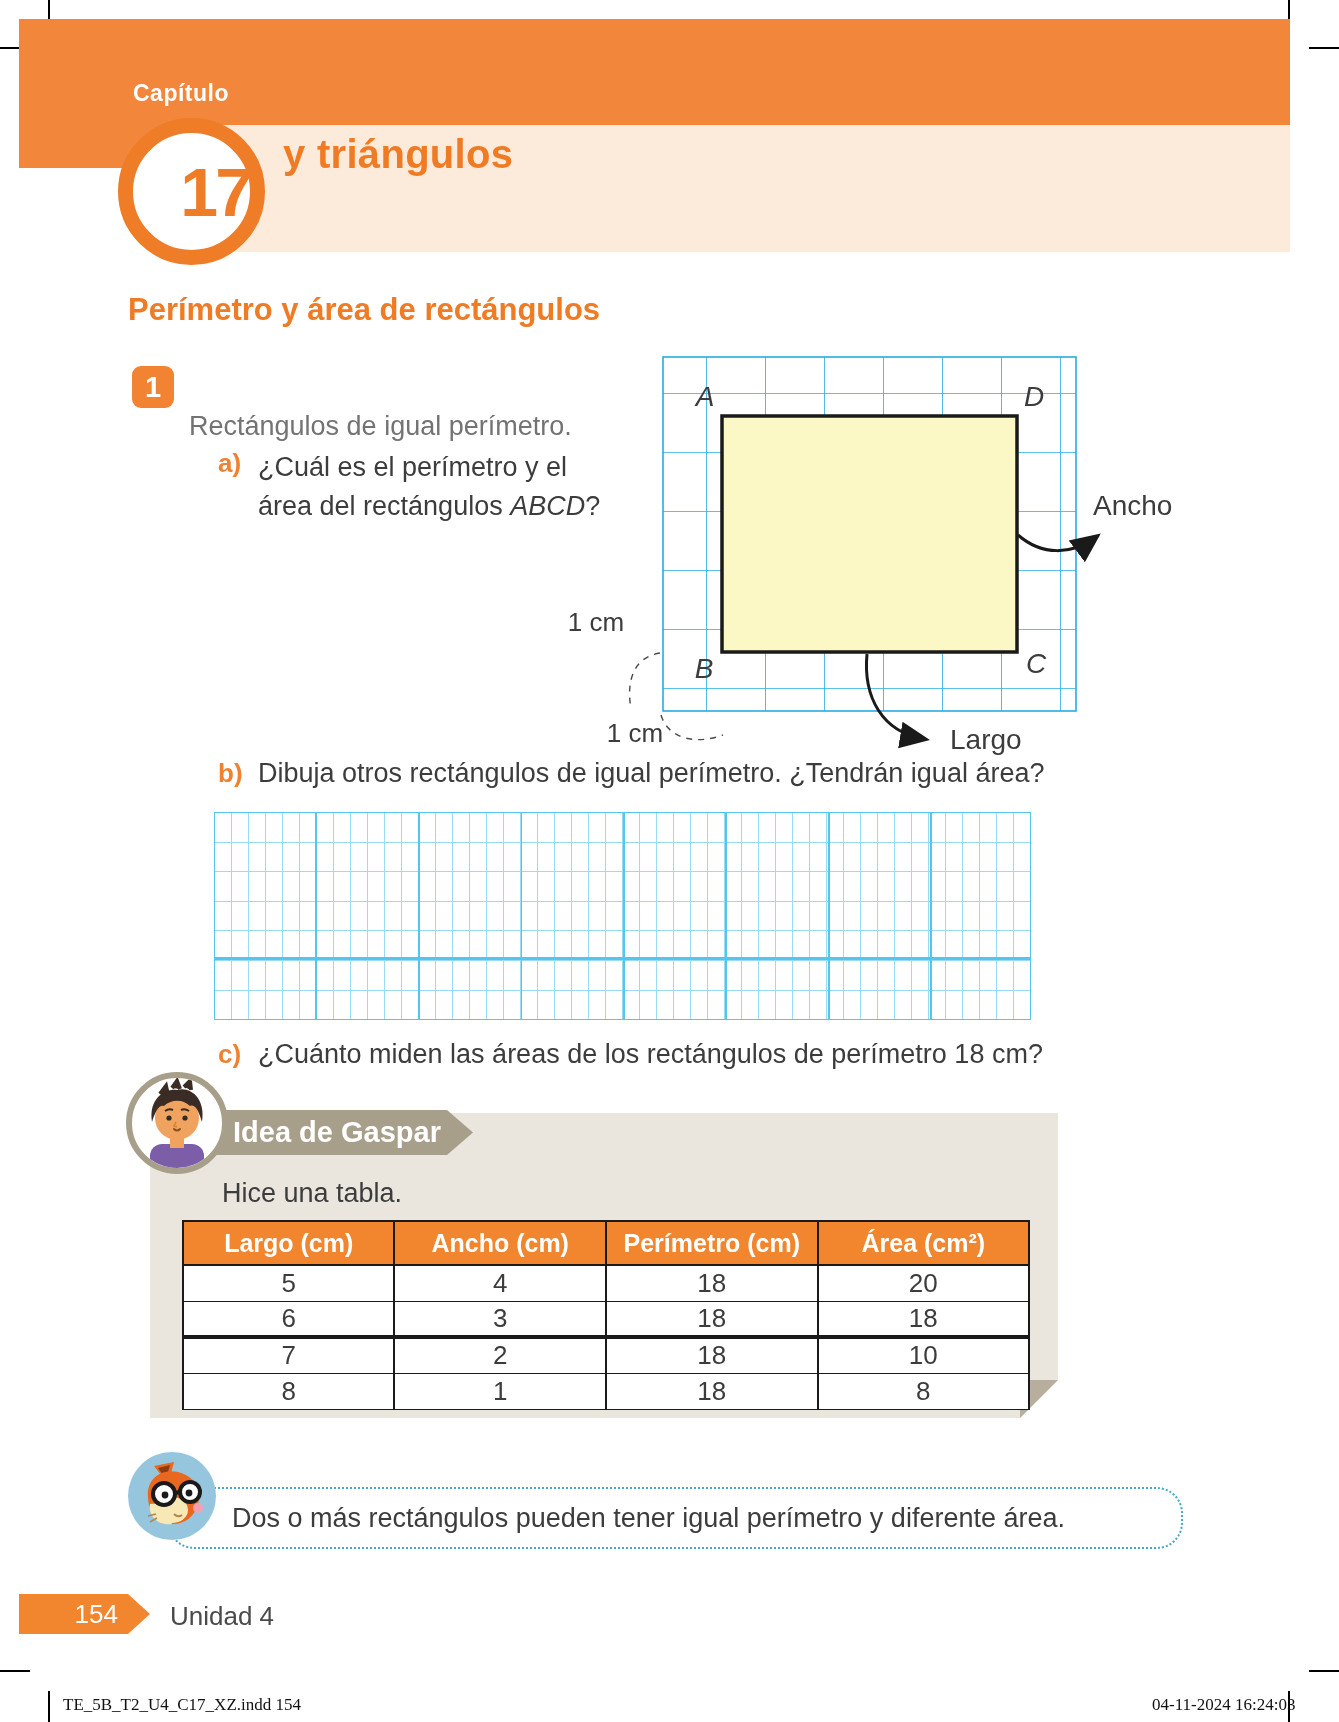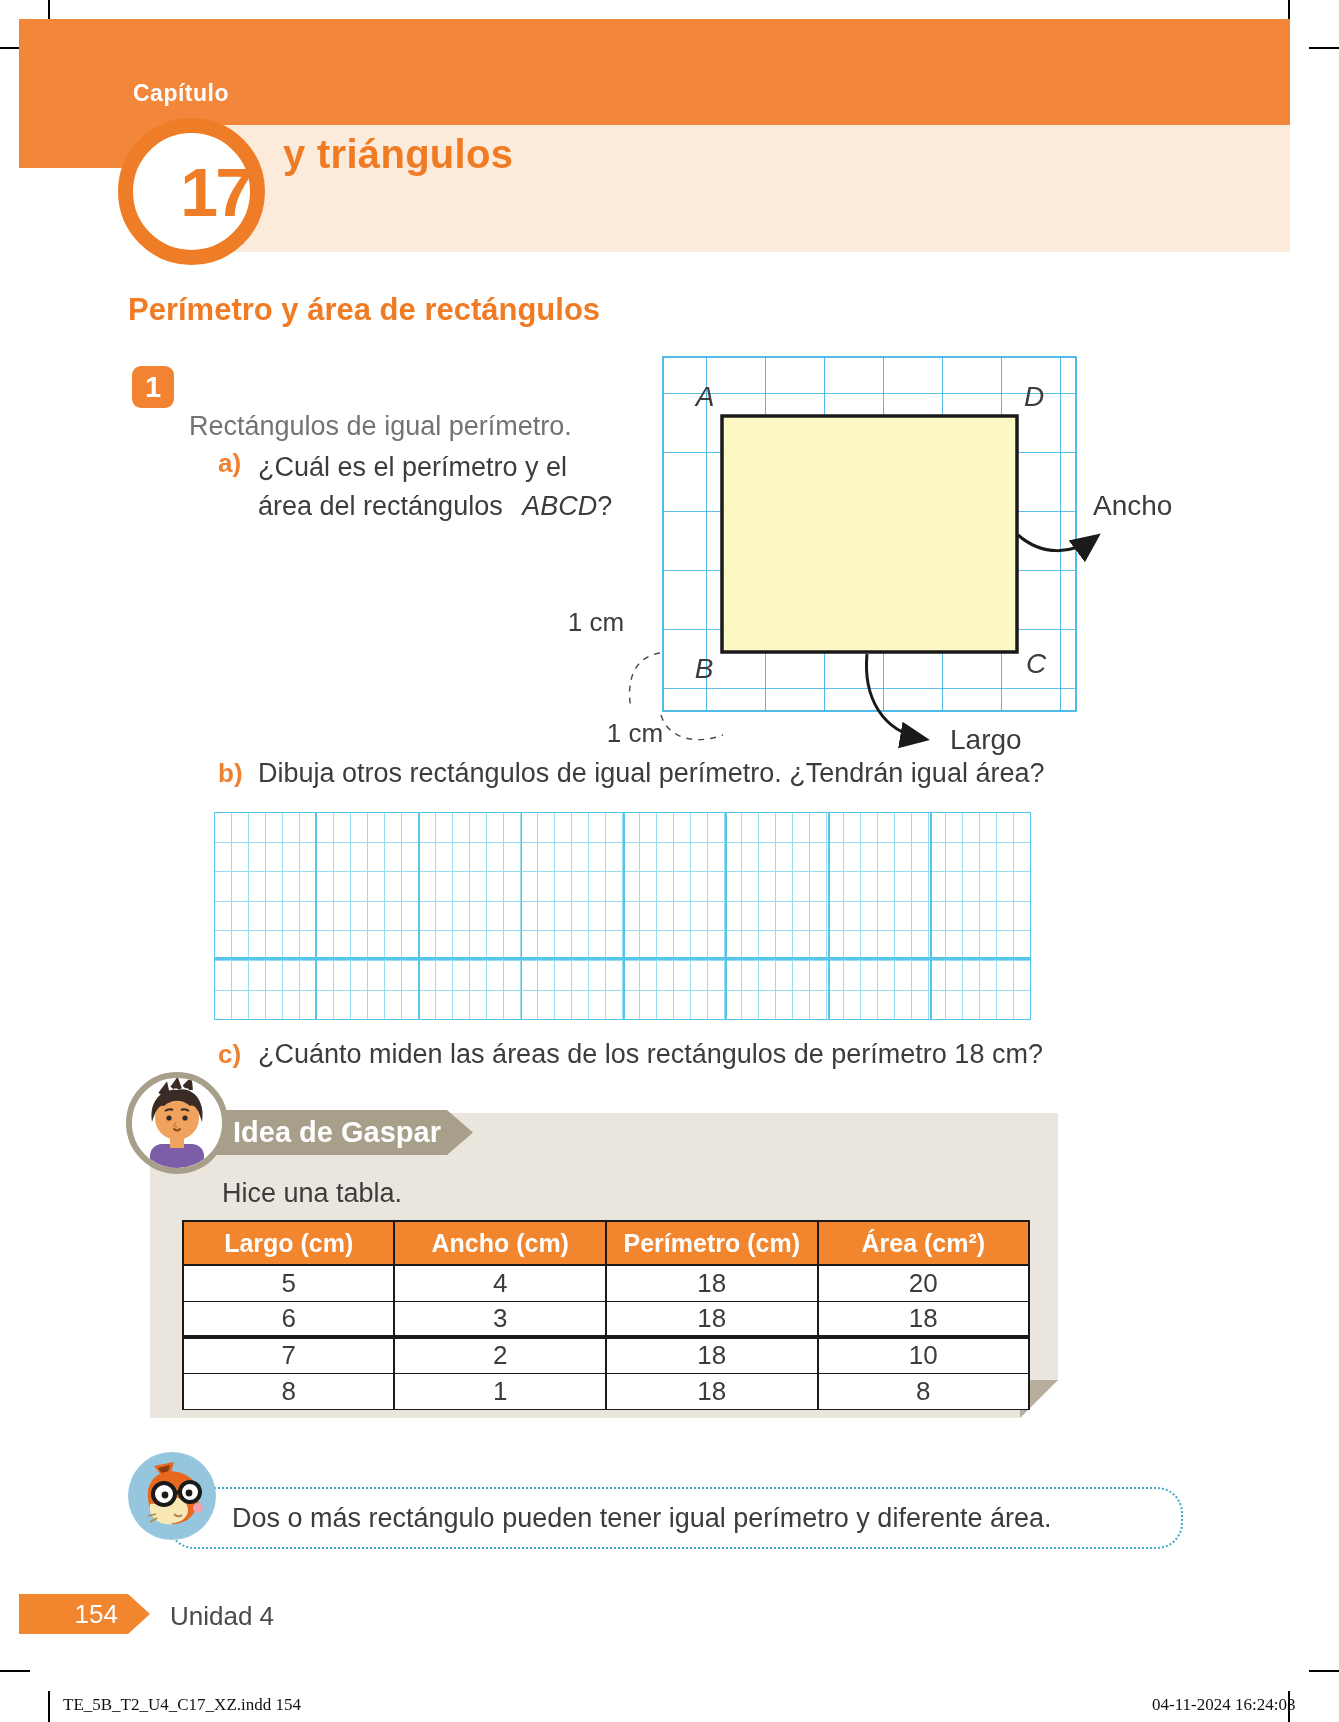--- a/index.html
+++ b/index.html
@@ -19,21 +19,21 @@
   .chapter-number { color:#EF7D28; font-size:68px; font-weight:800; letter-spacing:-3px; }
   .chapter-title { left:283px; top:131px; color:#F07B25; font-size:40px; font-weight:800; line-height:47px; z-index:4; letter-spacing:.3px; }
 
   .section-title { left:128px; top:292px; color:#F07B25; font-size:31px; font-weight:800; }
 
   .ex-badge { left:132px; top:366px; width:42px; height:42px; background:#F18332; border-radius:9px; color:#fff; font-size:29px; font-weight:bold; display:flex; align-items:center; justify-content:center; }
   .ex-text { left:189px; top:373px; font-size:27px; color:#737373;margin-top:38px; }
 
   .part-label { color:#F08130; font-size:26px; font-weight:800; }
   .part-text { font-size:27px; color:#3C3C3C; }
-  .italic { font-style:italic;margin-left:12px; }
+  .italic { font-style:italic; }
 
   
   .practice-grid {
     left:214px; top:812px; width:817px; height:208px;
     border:1.5px solid #55C5EC;
     background-color:#fff;
     background-image:
       linear-gradient(to bottom, transparent 144.5px, #55C5EC 144.5px, #55C5EC 147px, transparent 147px),
       repeating-linear-gradient(to right, transparent 0px, transparent 100.5px, #55C5EC 100.5px, #55C5EC 102.5px),
       repeating-linear-gradient(to right, transparent 0px, transparent 16px, #9BDCF5 16px, #9BDCF5 17px),
@@ -212,21 +212,21 @@
       <circle cx="36" cy="42" r="11" fill="#fff" stroke="#1a1a1a" stroke-width="4"></circle>
       <circle cx="62" cy="40" r="10" fill="#fff" stroke="#1a1a1a" stroke-width="4"></circle>
       <path d="M46,41 L53,40" stroke="#1a1a1a" stroke-width="4"></path>
       <circle cx="37" cy="43" r="3.4" fill="#1a1a1a"></circle>
       <circle cx="61" cy="41" r="3.4" fill="#1a1a1a"></circle>
       <circle cx="70" cy="56" r="5" fill="#F2A0B4"></circle>
       <path d="M46,62 q4,4 8,1" stroke="#b5884a" stroke-width="2" fill="none"></path>
       <path d="M28,62 l-8,2 M29,66 l-7,4" stroke="#b5884a" stroke-width="1.6"></path>
     </svg>
   </div>
-  <div class="abs note-text">Dos o más rectángulo pueden tener igual perímetro y diferente área.</div>
+  <div class="abs note-text">Dos o más rectángulos pueden tener igual perímetro y diferente área.</div>
 
   <div class="abs page-badge">
     <span>154</span>
   </div>
   <div class="abs unit-label">Unidad 4</div>
 
   <div class="abs print-info" style="left:63px;">TE_5B_T2_U4_C17_XZ.indd   154</div>
   <div class="abs print-info" style="left:1152px;">04-11-2024   16:24:03</div>
 
 </div>

